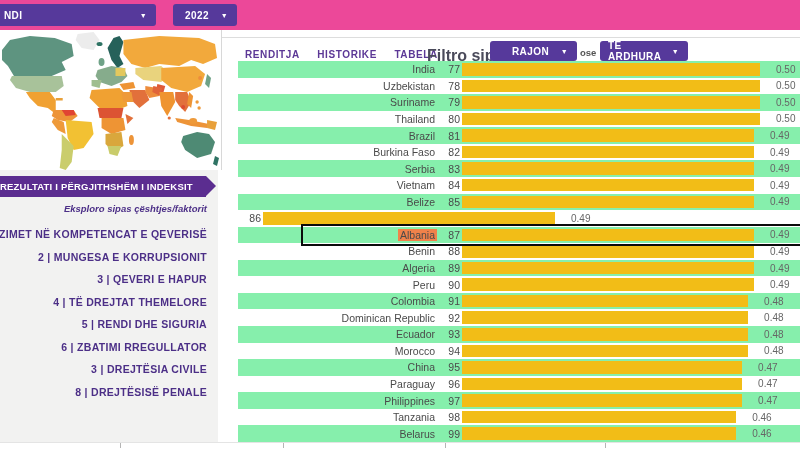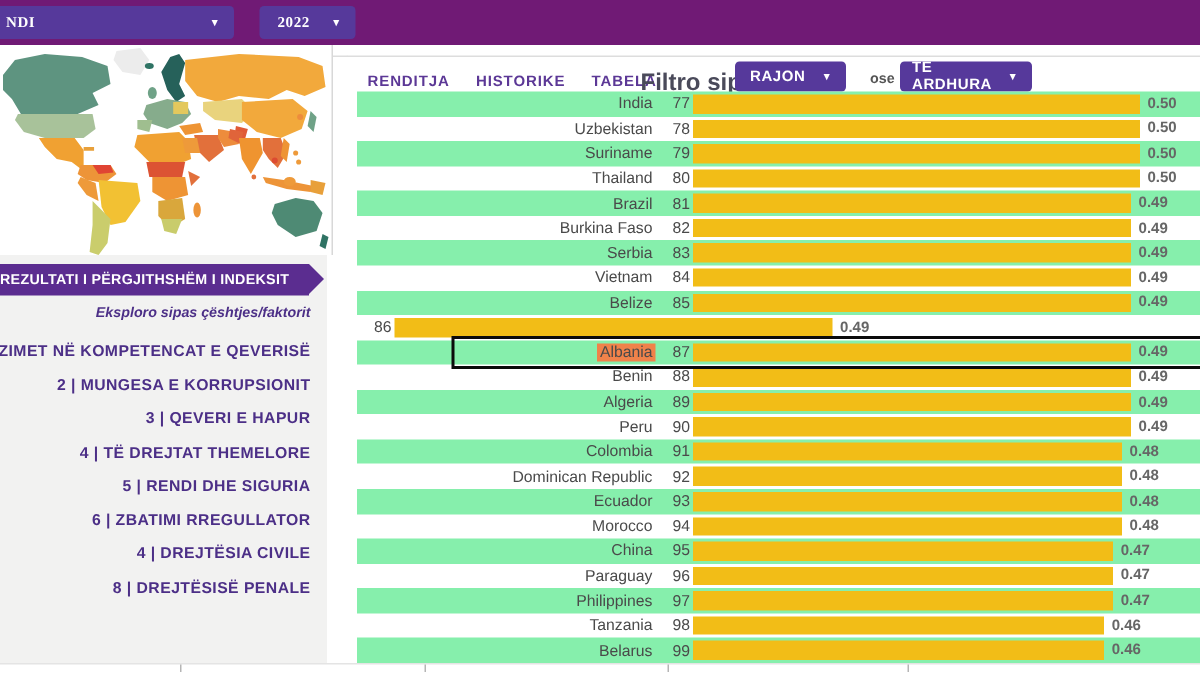--- a/index.html
+++ b/index.html
@@ -1,20 +1,20 @@
 <!DOCTYPE html>
 <html><head>
 <meta charset="utf-8">
 <style>
   html,body{margin:0;padding:0;background:#fff;}
   #screen{position:relative;width:800px;height:450px;overflow:hidden;background:#fff;
           font-family:"Liberation Sans",sans-serif;}
 
   
-  .topbar{position:absolute;top:0;left:0;width:800px;height:30px;background:#701a75;font-family:Liberation Serif, serif;}
+  .topbar{position:absolute;top:0;left:0;width:800px;height:30px;background:#ec4899;}
   .dd{position:absolute;background:#56399B;border-radius:3px;color:#fff;font-weight:bold;
       font-size:10px;letter-spacing:.4px;display:flex;align-items:center;cursor:pointer;}
   .dd .caret{margin-left:auto;font-size:7px;padding-right:9px;line-height:1;}
   .dd-country{left:-30px;top:4px;width:186px;height:22px;padding-left:34px;box-sizing:border-box;}
   .dd-year{left:173px;top:4px;width:64px;height:22px;padding-left:12px;box-sizing:border-box;}
 
   
   .map{position:absolute;top:30px;left:0;width:222px;height:140px;background:#fff;
        border-right:1px solid #d8d8d8;box-sizing:border-box;}
   .map svg{width:100%;height:100%;display:block;}
@@ -32,34 +32,34 @@
 
   
   .main{position:absolute;top:37px;left:222px;width:578px;height:405px;background:#fff;
         border-top:1px solid #ddd;box-sizing:border-box;}
   .vdivider{position:absolute;left:231px;top:37px;width:1px;height:405px;background:#e2e2e2;}
   .tabs{position:absolute;left:23px;top:6px;}
   .tab{display:inline-block;margin-right:13px;font-size:10px;font-weight:bold;color:#5C3896;
        letter-spacing:.6px;cursor:pointer;padding-bottom:3px;}
   .tab.active{border-bottom:3px solid #5C3896;}
   .filtro-label{position:absolute;left:205px;top:9px;font-size:16px;font-weight:bold;color:#4a4a5a;}
-  .dd-region{left:268px;top:3px;width:74px;height:20px;padding-left:10px;box-sizing:border-box;}
+  .dd-region{left:268px;top:3px;width:87px;height:20px;padding-left:22px;box-sizing:border-box;}
   .ose{position:absolute;left:358px;top:9px;font-size:9.5px;font-weight:bold;color:#555;}
   .dd-income{left:378px;top:3px;width:88px;height:20px;padding-left:8px;box-sizing:border-box;}
 
   
   .list{position:absolute;top:23px;left:16px;width:562px;}
   .row{position:relative;height:16.57px;display:flex;align-items:center;font-size:10.5px;color:#4a4a4a;}
   .row.odd{background:#86efac;}
   .row .country{width:199px;text-align:right;white-space:nowrap;}
   .row .country span{padding:0 2px;}
   .row .rank{width:23px;text-align:right;}
   .row .barwrap{flex:1;display:flex;align-items:center;margin-left:2px;}
   .row .bar{height:12.5px;}
-  .row .val{margin-left:5px;font-size:10px;color:#666;font-weight:bold;}
+  .row .val{margin-left:16px;font-size:10px;color:#666;}
   .row .frame{position:absolute;left:63px;right:-5px;top:-2.5px;bottom:-2.5px;
               border:2.5px solid #0b0b0b;pointer-events:none;z-index:3;}
 
   
   .bottomline{position:absolute;top:442px;left:0;width:800px;height:1px;background:#e4e4e4;}
   .tick{position:absolute;top:443px;width:1px;height:5px;background:#b5b5b5;}
 </style>
 </head>
 <body>
 
@@ -145,21 +145,21 @@
       <div class="nav-item">
           <span>4 | TË DREJTAT THEMELORE</span>
         </div>
       <div class="nav-item">
           <span>5 | RENDI DHE SIGURIA</span>
         </div>
       <div class="nav-item">
           <span>6 | ZBATIMI RREGULLATOR</span>
         </div>
       <div class="nav-item">
-          <span>4 | DREJTËSIA CIVILE</span>
+          <span>3 | DREJTËSIA CIVILE</span>
         </div>
       <div class="nav-item">
           <span>8 | DREJTËSISË PENALE</span>
         </div>
     </div>
   </div>
 
   <div class="vdivider"></div>
 
   <div class="main">

